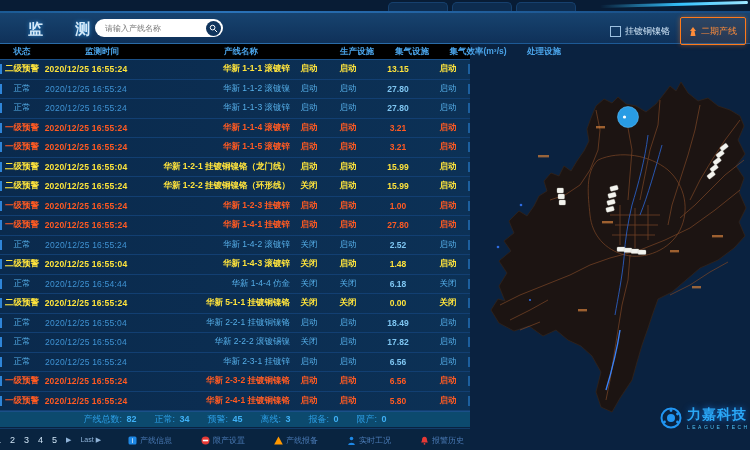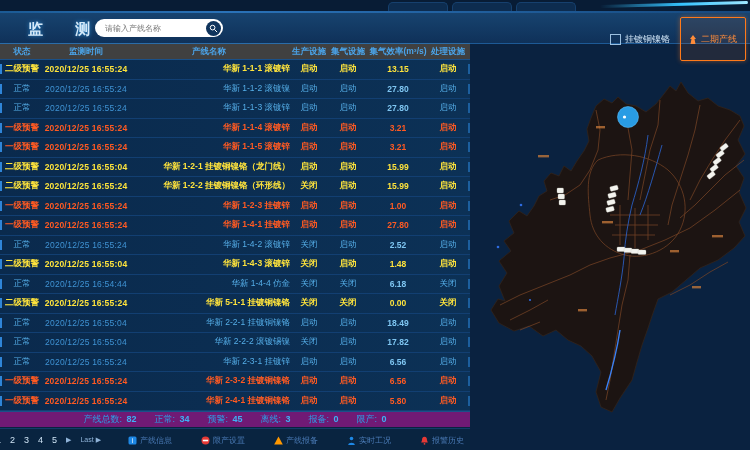--- a/index.html
+++ b/index.html
@@ -12,39 +12,39 @@
   .top-line{position:absolute;left:0;top:11px;width:750px;height:2px;background:linear-gradient(90deg,#1b5a94,#2a72b8 30%,#16497e);}
   
   .titlebar{position:absolute;left:0;top:13px;width:750px;height:30px;background:linear-gradient(180deg,#17436f,#0f3159);border-bottom:1px solid #1d5globalthis;}
   .app-title{position:absolute;left:28px;top:7px;font-size:15px;font-weight:bold;letter-spacing:14px;color:#d6eaf9;text-shadow:0 0 4px #2d8fd8;}
   .searchbox{position:absolute;left:95px;top:6px;width:128px;height:18px;background:#ffffff;border-radius:9px;display:flex;align-items:center;}
   .searchbox input{flex:1;border:none;outline:none;background:transparent;font-size:8px;color:#555;padding:0 4px 0 10px;min-width:0;font-family:inherit;}
   .search-btn{width:15px;height:15px;margin-right:2px;border-radius:50%;background:#10345c;border:none;display:flex;align-items:center;justify-content:center;cursor:pointer;padding:0;}
   .titlebar-right{position:absolute;right:4px;top:4px;display:flex;align-items:center;gap:10px;}
   .chk-wrap{display:flex;align-items:center;gap:4px;color:#cfe4f6;font-size:9px;}
   .chk{width:9px;height:9px;border:1px solid #9cc0e0;background:transparent;display:inline-block;}
-  .phase2-btn{display:flex;align-items:center;gap:4px;height:18px;padding:12px 8px;background:rgba(255,122,26,0.10);border:1px solid #ff7a1a;border-radius:2px;color:#ff8c3a;font-size:9px;cursor:pointer;box-shadow:0 0 5px rgba(255,122,26,.45);}
+  .phase2-btn{display:flex;align-items:center;gap:4px;height:18px;padding:4px 8px;background:rgba(255,122,26,0.10);border:1px solid #ff7a1a;border-radius:2px;color:#ff8c3a;font-size:9px;cursor:pointer;box-shadow:0 0 5px rgba(255,122,26,.45);}
   
   .table-panel{position:absolute;left:0;top:43px;width:470px;height:385px;}
   .grid-row{display:grid;grid-template-columns:44px 84px 162px 38px 40px 60px 40px;align-items:center;}
-  .thead{height:15px;background:#404040;border-top:1px solid #2a6ca8;border-bottom:1px solid #1a5088;color:#4aa3e8;font-size:8.5px;font-weight:bold;}
+  .thead{height:15px;background:#000000;border-top:1px solid #2a6ca8;border-bottom:1px solid #1a5088;color:#4aa3e8;font-size:8.5px;font-weight:bold;gap:16px;}
   .thead span{text-align:center;}
   .tbody{position:relative;}
   .trow{height:18.5px;border-bottom:1px solid #123f72;position:relative;font-size:8.5px;cursor:pointer;background:linear-gradient(90deg,#0a2a4d,#0c3156);}
   .trow::before{content:"";position:absolute;left:0;top:4px;width:2px;height:10px;background:#2f85d8;}
   .trow::after{content:"";position:absolute;right:0;top:4px;width:2px;height:10px;background:#1c5f9e;}
   .c-status{text-align:center;}
   .c-time{text-align:center;letter-spacing:.2px;}
   .c-name{text-align:right;padding-left:14px;white-space:nowrap;overflow:hidden;}
   .c-mid{text-align:center;}
   .c-eff{text-align:center;font-weight:bold;}
   .lv-normal .c-status,.lv-normal .c-mid{color:#55aee8;} .lv-normal .c-time{color:#3f93d4;} .lv-normal .c-name{color:#55aee8;} .lv-normal .c-eff{color:#7fc6f2;}
   .lv-warn1{font-weight:bold;} .lv-warn1 span{color:#ff5a22;}
   .lv-warn2{font-weight:bold;} .lv-warn2 span{color:#ffe43c;}
-  .summary{height:15px;display:flex;align-items:center;justify-content:center;gap:18px;border-top:1px solid #1a5088;background:#701a75;font-size:9px;color:#2d9fe6;}
+  .summary{height:15px;display:flex;align-items:center;justify-content:center;gap:18px;border-top:1px solid #1a5088;background:#0c4a6e;font-size:9px;color:#2d9fe6;}
   .summary b{font-weight:bold;color:#3fb0f5;margin-left:2px;}
   
   .footer{position:absolute;left:0;top:428px;width:470px;height:22px;background:#092440;border-top:1px solid #123c68;display:flex;align-items:center;}
   .pager{display:flex;align-items:center;gap:9px;margin-left:-4px;color:#cfe4f5;font-size:9px;}
   .pager span{cursor:pointer;}
   .pager .nav{color:#8fb3d8;font-size:7px;}
   .legend{display:flex;align-items:center;gap:13px;margin-left:auto;margin-right:6px;}
   .legend-item{display:flex;align-items:center;gap:3px;font-size:8px;color:#4a7ab5;cursor:pointer;white-space:nowrap;padding-left:16px;}
   
   .map-panel{position:absolute;left:478px;top:48px;width:272px;height:380px;}
@@ -402,14 +402,28 @@
       </g>
 
       <g>
         <circle cx="628" cy="117" r="10.5" fill="#2aa3f0" opacity="0.95"></circle>
         <circle cx="628" cy="117" r="10.5" fill="none" stroke="#5ec2ff" stroke-width="0.8" opacity="0.7"></circle>
         <circle cx="624.5" cy="117" r="1.6" fill="#ffffff"></circle>
       </g>
     </svg>
   </div>
 
+  <div class="logo">
+    <svg width="22" height="22" viewBox="0 0 22 22">
+      <circle cx="11" cy="11" r="9.5" fill="none" stroke="#2196f3" stroke-width="2"></circle>
+      <circle cx="11" cy="11" r="4" fill="#2196f3"></circle>
+      <circle cx="11" cy="3.5" r="1.4" fill="#2196f3"></circle>
+        <circle cx="17.5" cy="7" r="1.4" fill="#2196f3"></circle>
+      <circle cx="17.5" cy="15" r="1.4" fill="#2196f3"></circle>
+        <circle cx="4.5" cy="15" r="1.4" fill="#2196f3"></circle>
+    </svg>
+    <div class="logo-text">
+      <div class="cn">力嘉科技</div>
+      <div class="en">LEAGUE TECH</div>
+    </div>
+  </div>
 
 </div>
 
 </body></html>

